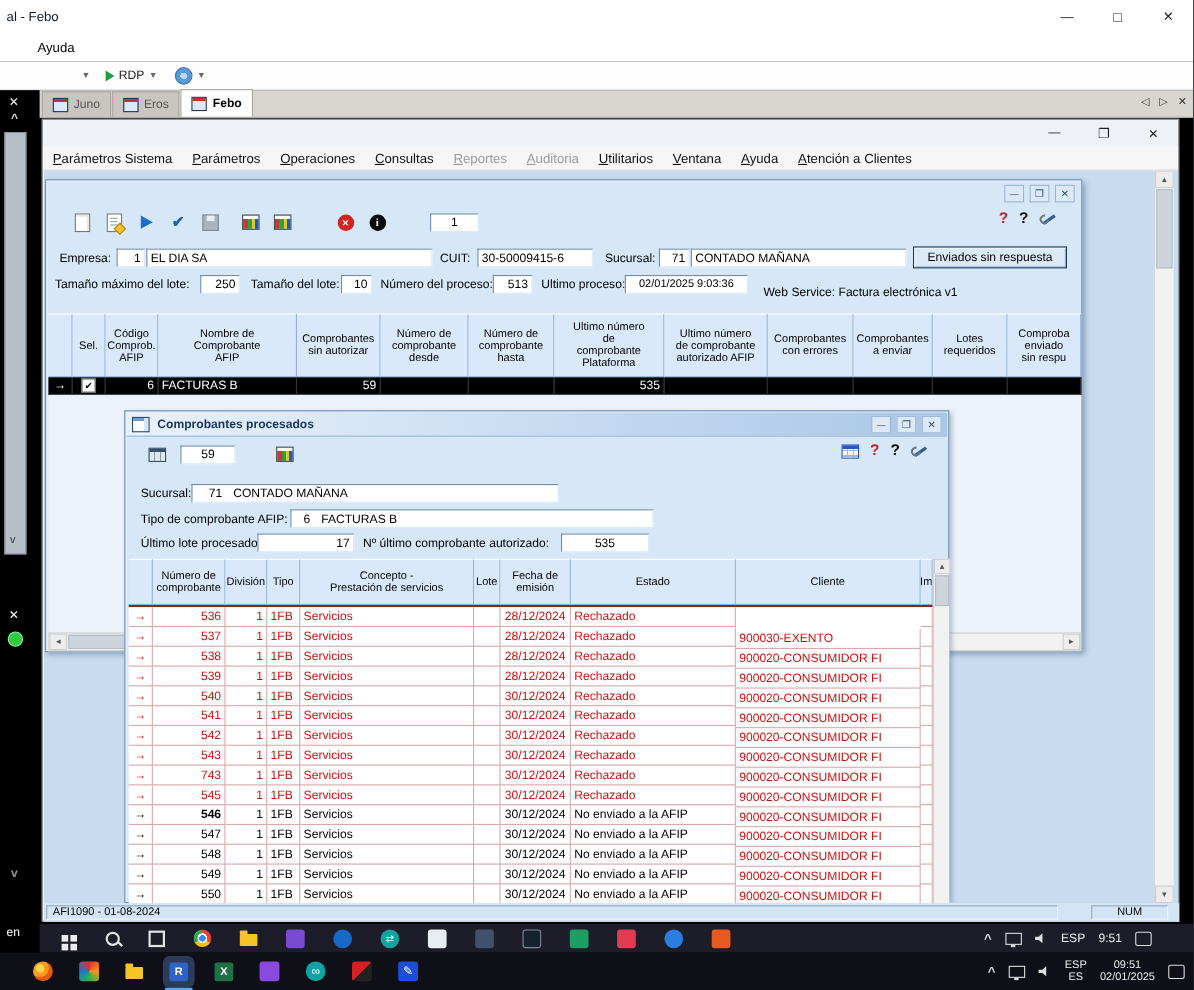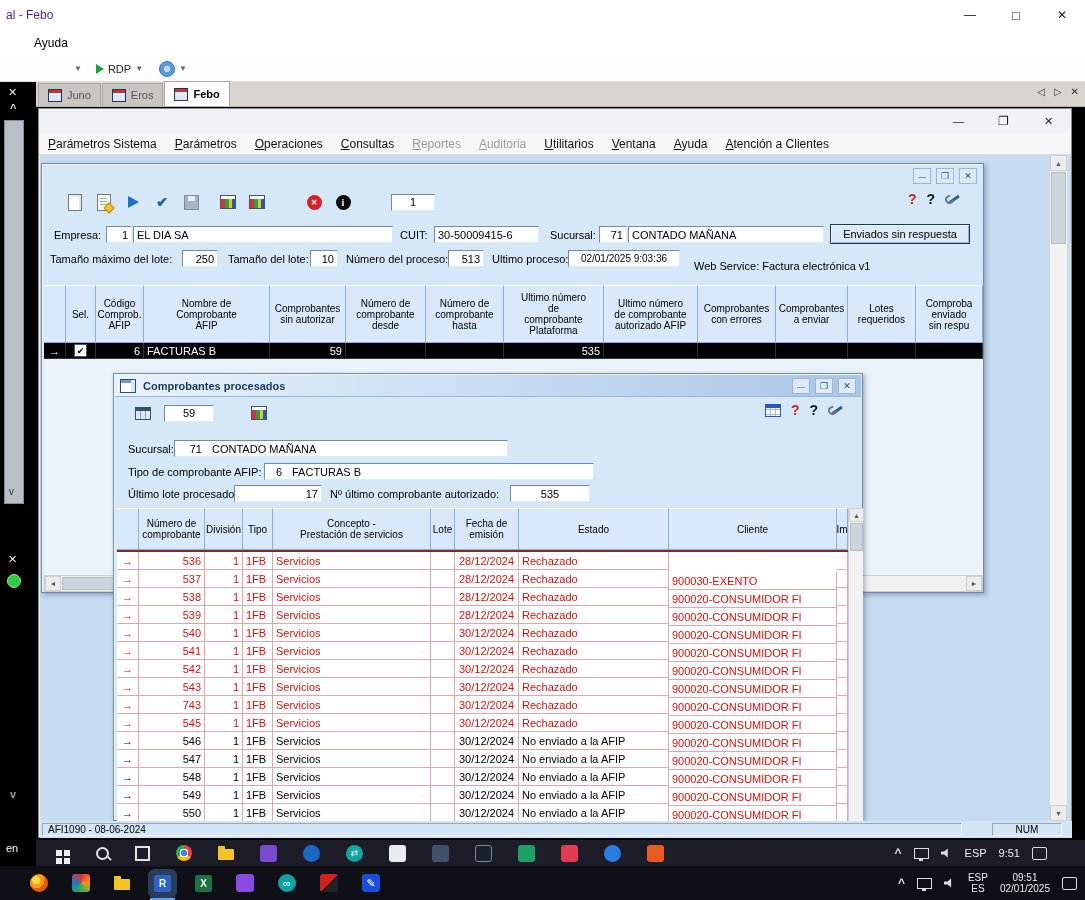--- a/index.html
+++ b/index.html
@@ -2,21 +2,21 @@
 <html><head>
 <meta charset="utf-8">
 <style>
   html,body{margin:0;padding:0;background:#000;}
   #screen{position:relative;width:1085px;height:900px;background:#000;overflow:hidden;
           font-family:"Liberation Sans",sans-serif;color:#000;}
   .abs{position:absolute;}
 
   
   #outer-titlebar{left:0;top:0;width:1085px;height:30px;background:#fff;}
-  #outer-title{left:6px;top:8px;font-size:12px;color:#4c1d95;white-space:nowrap;}
+  #outer-title{left:6px;top:8px;font-size:12px;color:#0f172a;white-space:nowrap;}
   .capbtns{top:0;right:0;height:30px;display:flex;}
   .capbtn{width:46px;height:30px;display:flex;align-items:center;justify-content:center;font-size:12px;color:#222;}
   .capbtn.b-min::before{content:"\2014";}
   .capbtn.b-max::before{content:"\25A1";font-size:13px;}
   .capbtn.b-close::before{content:"\2715";}
   #outer-menubar{left:0;top:30px;width:1085px;height:26px;background:#fff;display:flex;align-items:center;}
   #outer-menu-ayuda{margin-left:28px;font-size:12px;padding:2px 6px;}
   #outer-toolbar{left:0;top:56px;width:1085px;height:26px;background:#fdfdfd;border-bottom:1px solid #e3e3e3;
                  display:flex;align-items:center;box-sizing:border-box;}
   .tb-caret{font-size:8px;color:#666;margin:0 4px;}
@@ -569,21 +569,21 @@
               <div class="gcell" style="width: 30px;">1FB</div>
               <div class="gcell" style="width: 158px;">Servicios</div>
               <div class="gcell" style="width: 24px;"></div>
               <div class="gcell ac" style="width: 64px;">30/12/2024</div>
               <div class="gcell" style="width: 150px;">Rechazado</div>
               <div class="gcell cliente" style="width: 168px;">900020-CONSUMIDOR FI</div>
               <div class="gcell" style="width: 11px;"></div>
             </div>
             <div class="prow">
               <div class="gcell ind" style="width: 22px;"></div>
-              <div class="gcell ar" style="width: 66px;">546</div>
+              <div class="gcell ar" style="width: 66px; font-weight: bold;">546</div>
               <div class="gcell ar" style="width: 38px;">1</div>
               <div class="gcell" style="width: 30px;">1FB</div>
               <div class="gcell" style="width: 158px;">Servicios</div>
               <div class="gcell" style="width: 24px;"></div>
               <div class="gcell ac" style="width: 64px;">30/12/2024</div>
               <div class="gcell" style="width: 150px;">No enviado a la AFIP</div>
               <div class="gcell cliente" style="width: 168px;">900020-CONSUMIDOR FI</div>
               <div class="gcell" style="width: 11px;"></div>
             </div>
             <div class="prow">
@@ -642,21 +642,21 @@
       </div>
 
       <div id="mdi-vscroll">
         <span class="scr-btn scr-up" style="top:0;"></span>
         <span class="scr-thumb" style="left:1px;top:17px;width:15px;height:72px;"></span>
         <span class="scr-btn scr-down" style="bottom:0;"></span>
       </div>
     </div>
 
     <div class="abs" id="afip-statusbar">
-      <span class="sb-panel" style="left:2px;width:920px;">AFI1090 - 08-06-2024</span>
+      <span class="sb-panel" style="left:2px;width:920px;">AFI1090 - 01-08-2024</span>
       <span class="sb-panel" style="left:952px;width:70px;text-align:center;">NUM</span>
     </div>
   </div>
 
   <div class="abs" id="left-strip">
     <span class="strip-x" style="left:8px;top:4px;"></span>
     <span class="strip-chev" style="left:10px;top:20px;">^</span>
     <div id="strip-scroll"></div>
     <span id="strip-scroll-down">v</span>
     <span class="strip-x" style="left:8px;top:471px;"></span>

